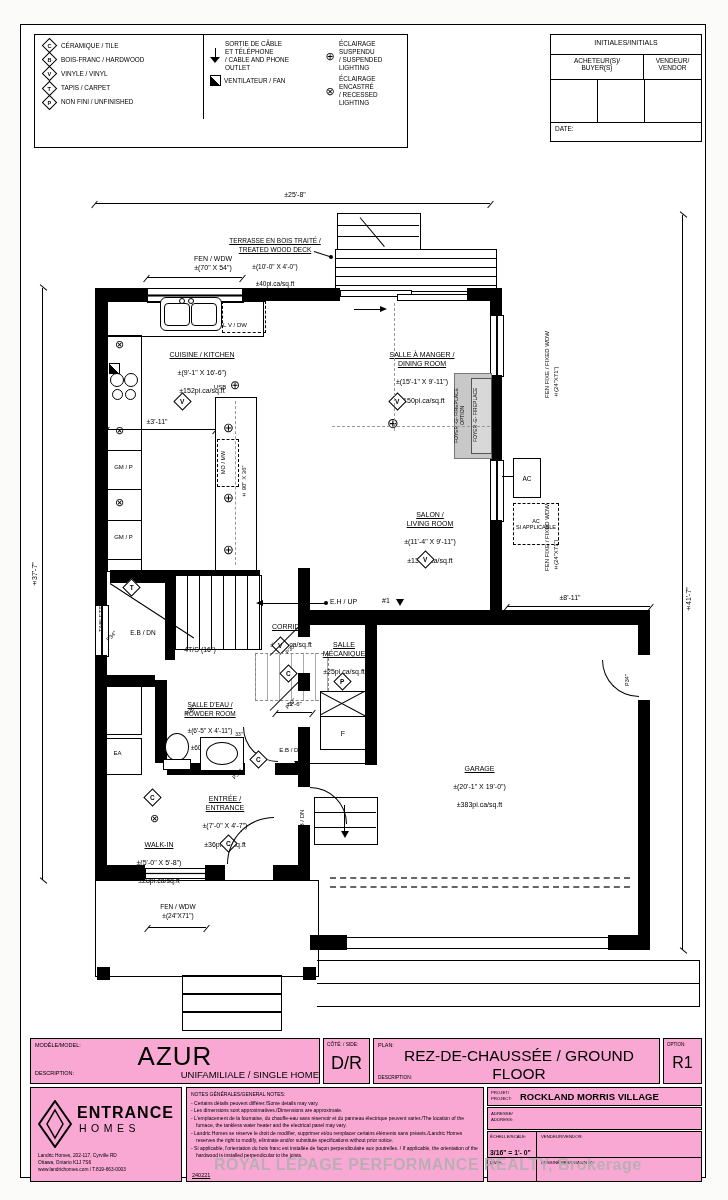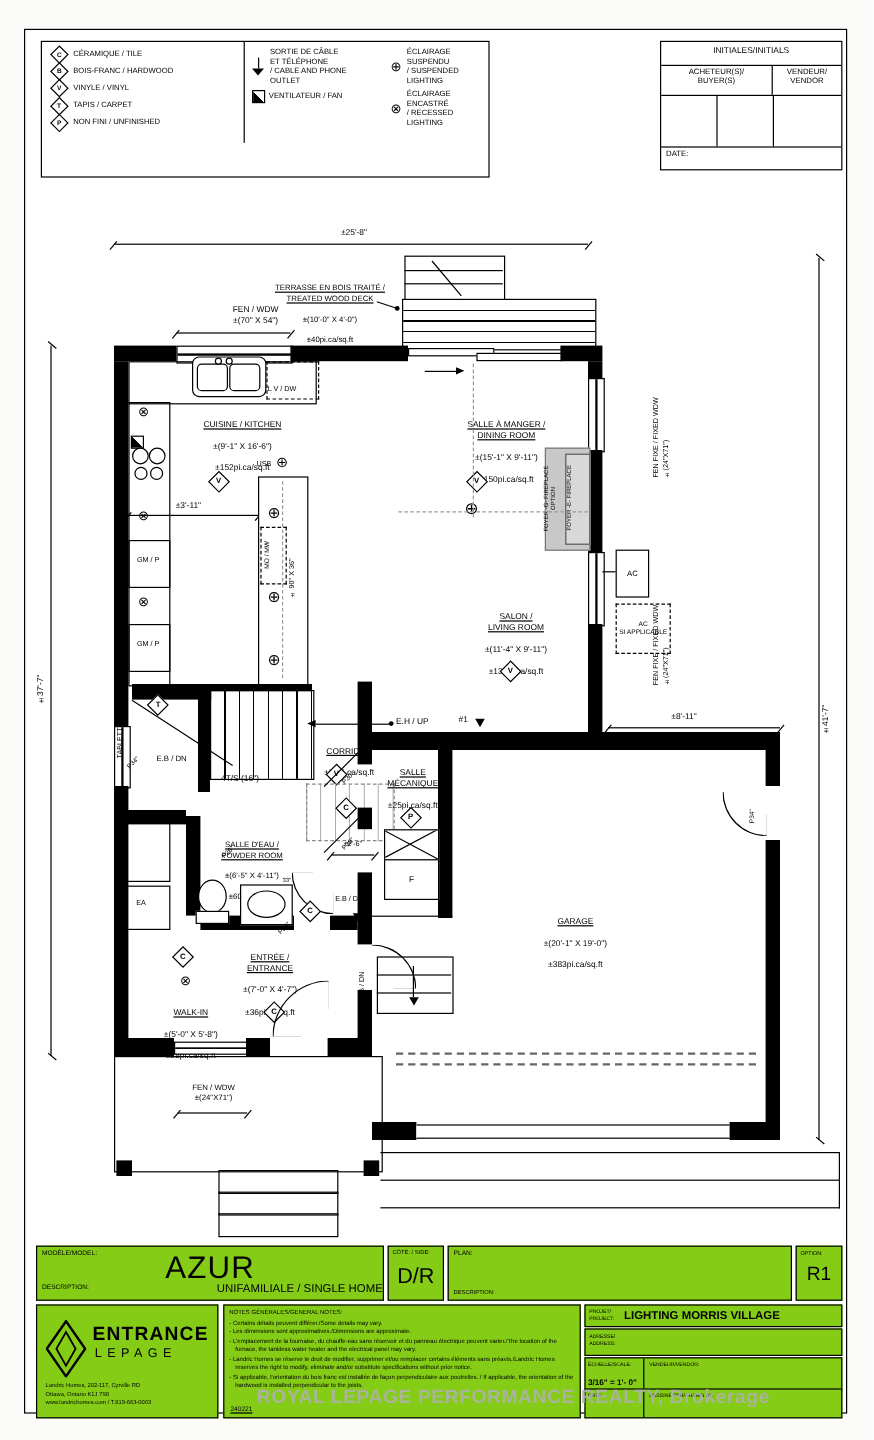--- a/index.html
+++ b/index.html
@@ -65,21 +65,21 @@
   .initials{left:550px;top:34px;width:150px;height:106px;border:1px solid #000;background:#fff;font-size:6.5px}
   .init-title{height:15px;border-bottom:1px solid #000;text-align:center;font-size:7px;padding-top:4px}
   .init-heads{display:flex;height:24px;border-bottom:1px solid #000;text-align:center;white-space:pre-line}
   .init-heads .b{width:92px;border-right:1px solid #000;padding-top:2px}
   .init-heads .v{flex:1;padding-top:2px}
   .init-cells{display:flex;height:42px;border-bottom:1px solid #000}
   .init-cells .c1{width:46px;border-right:1px solid #000}
   .init-cells .c2{width:46px;border-right:1px solid #000}
   .init-date{padding:2px 0 0 4px}
   
-  .tb{position:absolute;border:1.5px solid #000;background:#84cc16}
+  .tb{position:absolute;border:1.5px solid #000;background:#f9a8d4}
   .tb-lab{position:absolute;font-size:5.5px}
   .notes{font-size:5px;line-height:1.5;padding:3px 4px}
   .note{padding-left:5px;text-indent:-5px}
   .note::before{content:"- "}
   .wm{position:absolute;font-size:16px;font-weight:bold;color:#b0b0b0;opacity:.85;letter-spacing:.5px;white-space:nowrap}
 </style>
 </head>
 <body>
 
 <div class="frame" style="left:20px;top:24px;width:684px;height:1152px"></div>
@@ -465,53 +465,54 @@
   <div class="abs" style="left:0;top:2px;width:100%;text-align:center;font-size:26px;letter-spacing:1px">AZUR</div>
   <span class="tb-lab" style="left:4px;top:31px">DESCRIPTION:</span>
   <div class="abs" style="left:0;bottom:3px;width:100%;text-align:right;font-size:9.5px">UNIFAMILIALE / SINGLE HOME</div>
 </div>
 <div class="tb" style="left:323px;top:1038px;width:45px;height:44px">
   <span class="tb-lab" style="left:3px;top:3px;font-size:4.8px">CÔTÉ: / SIDE:</span>
   <div class="abs" style="left:0;top:14px;width:100%;text-align:center;font-size:18px">D/R</div>
 </div>
 <div class="tb" style="left:373px;top:1038px;width:285px;height:44px">
   <span class="tb-lab" style="left:4px;top:3px">PLAN:</span>
+  <div class="abs" style="left:10px;top:8px;width:270px;text-align:center;font-size:15.5px">REZ-DE-CHAUSSÉE / GROUND FLOOR</div>
   <span class="tb-lab" style="left:4px;bottom:3px;font-size:4.8px">DESCRIPTION:</span>
 </div>
 <div class="tb" style="left:663px;top:1038px;width:37px;height:44px">
   <span class="tb-lab" style="left:3px;top:3px;font-size:4.5px">OPTION:</span>
   <div class="abs" style="left:0;top:15px;width:100%;text-align:center;font-size:16px">R1</div>
 </div>
 
 <div class="tb" style="left:30px;top:1087px;width:150px;height:93px">
   <svg width="34" height="48" viewBox="0 0 34 48" style="position:absolute;left:7px;top:12px">
     <path d="M17 1 L33 24 L17 47 L1 24 Z" fill="none" stroke="#000" stroke-width="2"></path>
     <path d="M17 10 L25 24 L17 38 L9 24 Z" fill="none" stroke="#000" stroke-width="1.5"></path>
   </svg>
   <div class="abs" style="left:46px;top:16px;font-size:16px;font-weight:bold;letter-spacing:1px">ENTRANCE</div>
-  <div class="abs" style="left:48px;top:34px;font-size:10.5px;letter-spacing:4.5px">LEPAGE</div>
+  <div class="abs" style="left:48px;top:34px;font-size:10.5px;letter-spacing:4.5px">HOMES</div>
   <div class="abs" style="left:7px;top:64px;font-size:4.8px;line-height:1.5;white-space:pre-line">Landric Homes, 202-117, Cyrville RD
 Ottawa, Ontario K1J 7S6
 www.landrichomes.com / T.819-663-0003</div>
 </div>
 <div class="tb" style="left:186px;top:1087px;width:296px;height:93px">
   <div class="notes">
     <div style="margin-bottom:1px">NOTES GÉNÉRALES/GENERAL NOTES:</div>
     <div class="note">Certains détails peuvent différer./Some details may vary.</div>
     <div class="note">Les dimensions sont approximatives./Dimensions are approximate.</div>
     <div class="note">L'emplacement de la fournaise, du chauffe-eau sans réservoir et du panneau électrique peuvent varier./The location of the furnace, the tankless water heater and the electrical panel may vary.</div>
     <div class="note">Landric Homes se réserve le droit de modifier, supprimer et/ou remplacer certains éléments sans préavis./Landric Homes reserves the right to modify, eliminate and/or substitute specifications without prior notice.</div>
     <div class="note">Si applicable, l'orientation du bois franc est installée de façon perpendiculaire aux poutrelles. / If applicable, the orientation of the hardwood is installed perpendicular to the joists.</div>
   </div>
   <div class="abs" style="left:5px;bottom:3px;font-size:5.5px;text-decoration:underline">240221</div>
 </div>
 <div class="tb" style="left:487px;top:1087px;width:213px;height:17px">
   <span class="tb-lab" style="left:3px;top:2px;font-size:4.3px;white-space:pre-line;line-height:1.3">PROJET/
 PROJECT:</span>
-  <div class="abs" style="left:32px;top:3px;font-size:9.5px;font-weight:bold">LIGHTING MORRIS VILLAGE</div>
+  <div class="abs" style="left:32px;top:3px;font-size:9.5px;font-weight:bold">ROCKLAND MORRIS VILLAGE</div>
 </div>
 <div class="tb" style="left:487px;top:1107px;width:213px;height:21px">
   <span class="tb-lab" style="left:3px;top:3px;font-size:4.3px;white-space:pre-line;line-height:1.3">ADRESSE/
 ADDRESS:</span>
 </div>
 <div class="tb" style="left:487px;top:1131px;width:213px;height:26px">
   <div class="abs" style="left:0;top:0;width:48px;height:100%;border-right:1px solid #000">
     <span class="tb-lab" style="left:2px;top:2px;font-size:4.3px">ÉCHELLE/SCALE:</span>
     <span class="abs" style="left:2px;bottom:2px;font-size:6.8px;font-weight:bold">3/16" = 1'- 0"</span>
   </div>

